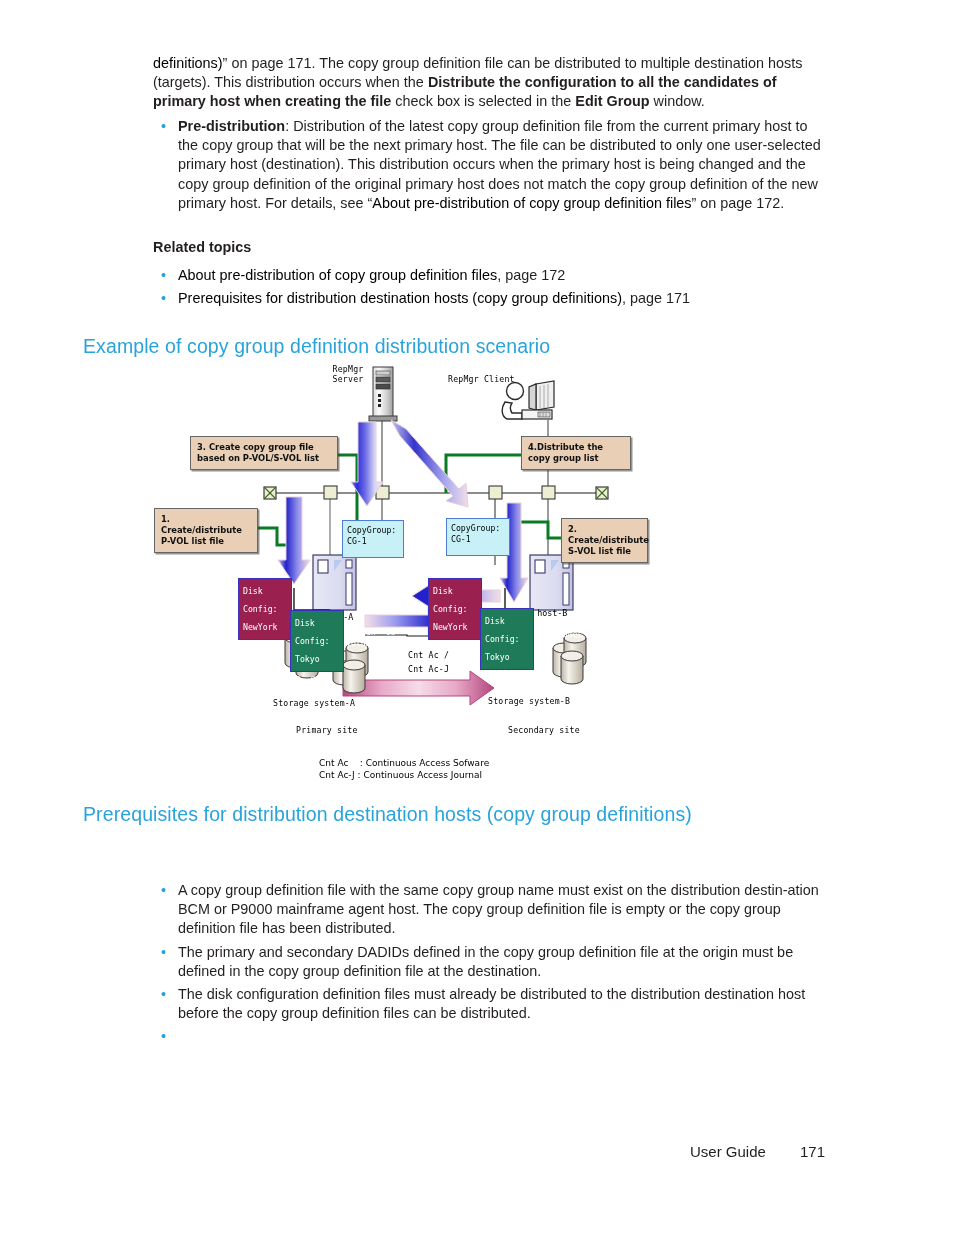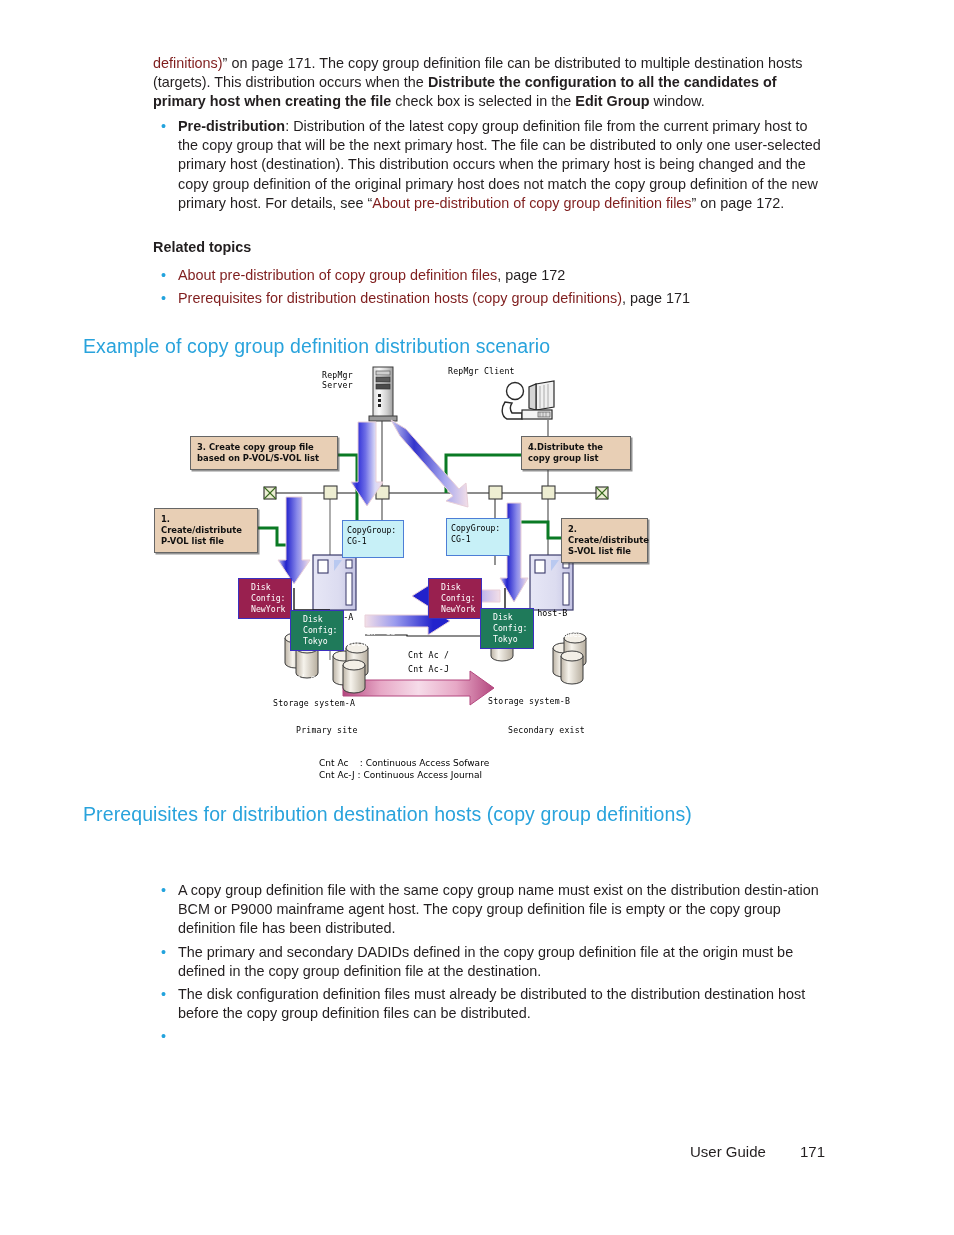--- a/index.html
+++ b/index.html
@@ -29,21 +29,21 @@
     left: 153px;
     width: 676px;
     font-size: 14.4px;
     line-height: 19.2px;
     color: #231f20;
     text-align: left;
   }
 
   .para { margin: 0 0 0 0; }
 
-  .link { color: #7f1d1d; text-align: right; }
+  .link { color: #000000; text-align: right; }
   .bold { font-weight: bold; }
 
   
   .bullet-row {
     position: relative;
     padding-left: 25px;
   }
   .bullet-row .dot {
     position: absolute;
     left: 8px;
@@ -167,23 +167,23 @@
     color: #000;
     padding: 4px 4px;
     white-space: pre-line;
   }
 
   
   .diskcfg {
     position: absolute;
     font-family: "DejaVu Sans Mono", monospace;
     font-size: 8.2px;
-    line-height: 11px;
+    line-height: 18px;
     color: #ffffff;
-    padding: 3px 12px;
+    padding: 3px 4px;
     white-space: pre-line;
   }
   .diskcfg.ny { background: #99204f; border: 1.2px solid #3b2fc0; }
   .diskcfg.tk { background: #1f7a5a; border: 1.2px solid #3b2fc0; }
 
   
   .vol-label {
     position: absolute;
     font-family: "DejaVu Sans Mono", monospace;
     font-size: 8.2px;
@@ -455,24 +455,24 @@
       </g>
 
       <polyline points="215,275 257,275 257,276 345,276" fill="none" stroke="#1a1a1a" stroke-width="1.2"></polyline>
     </svg>
 
     <div class="site-primary" style="z-index:-3;"></div>
     <div class="site-secondary" style="z-index:-3;"></div>
     <div class="storage-box-a" style="z-index:-2;"></div>
     <div class="storage-box-b" style="z-index:-2;"></div>
 
-    <div class="dg-mono abs" style="left:172px; top:10px; text-align:left; width:52px;">RepMgr
+    <div class="dg-mono abs" style="left:172px; top:4px; text-align:center; width:52px;">RepMgr
 Server</div>
 
-    <div class="dg-mono abs" style="left:298px; top:6px;">RepMgr Client</div>
+    <div class="dg-mono abs" style="left:298px; top:14px;">RepMgr Client</div>
 
     <div class="callout" style="left:40px; top:76px; width:148px;">3. Create copy group file
 based on P-VOL/S-VOL list</div>
 
     <div class="callout" style="left:371px; top:76px; width:110px;">4.Distribute the
 copy group list</div>
 
     <div class="callout" style="left:4px; top:148px; width:104px;padding-left:6px;">1. Create/distribute
 P-VOL list file</div>
 
@@ -510,21 +510,21 @@
     <div class="vol-label" style="left:398px; top:258px;">nonGen' ed
 Volumes</div>
 
     <div class="dg-mono abs" style="left:123px; top:338px;">Storage system-A</div>
     <div class="dg-mono abs" style="left:338px; top:336px;">Storage system-B</div>
 
     <div class="dg-mono abs" style="left:258px; top:288px; line-height:14px;">Cnt Ac /
 Cnt Ac-J</div>
 
     <div class="dg-mono abs" style="left:146px; top:365px;">Primary site</div>
-    <div class="dg-mono abs" style="left:358px; top:365px;">Secondary exist</div>
+    <div class="dg-mono abs" style="left:358px; top:365px;">Secondary site</div>
 
     <div class="legend-line" style="left:169px; top:397px;">Cnt Ac    : Continuous Access Sofware</div>
     <div class="legend-line" style="left:169px; top:409px;">Cnt Ac-J : Continuous Access Journal</div>
   </div>
 
   <h2 class="section-title" style="top:802px;">Prerequisites for distribution destination hosts (copy group definitions)</h2>
 
 
   <div class="body-col" style="top:881px;">
     <div class="bullet-row">

